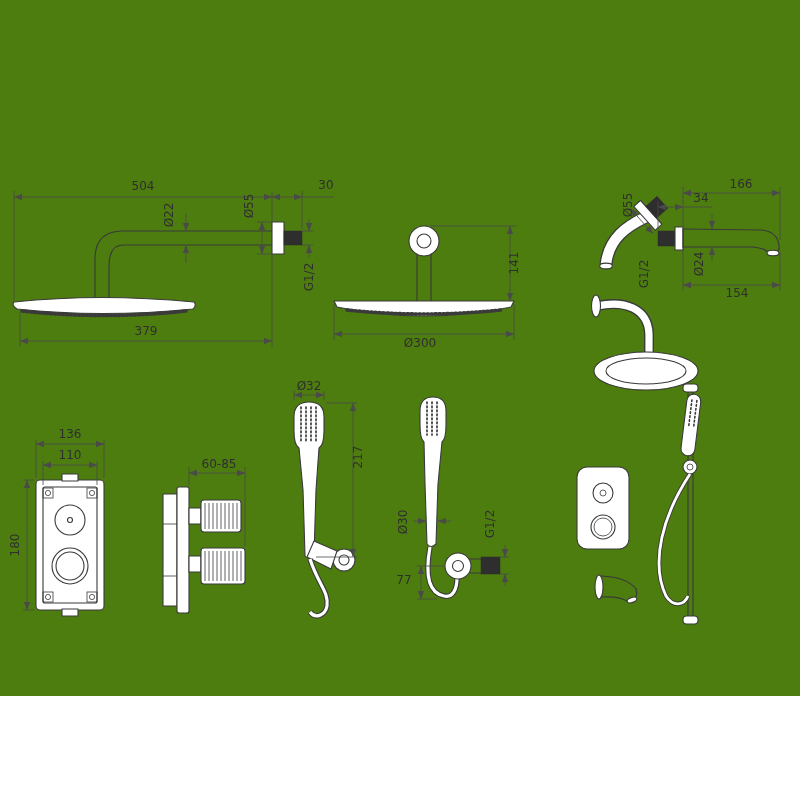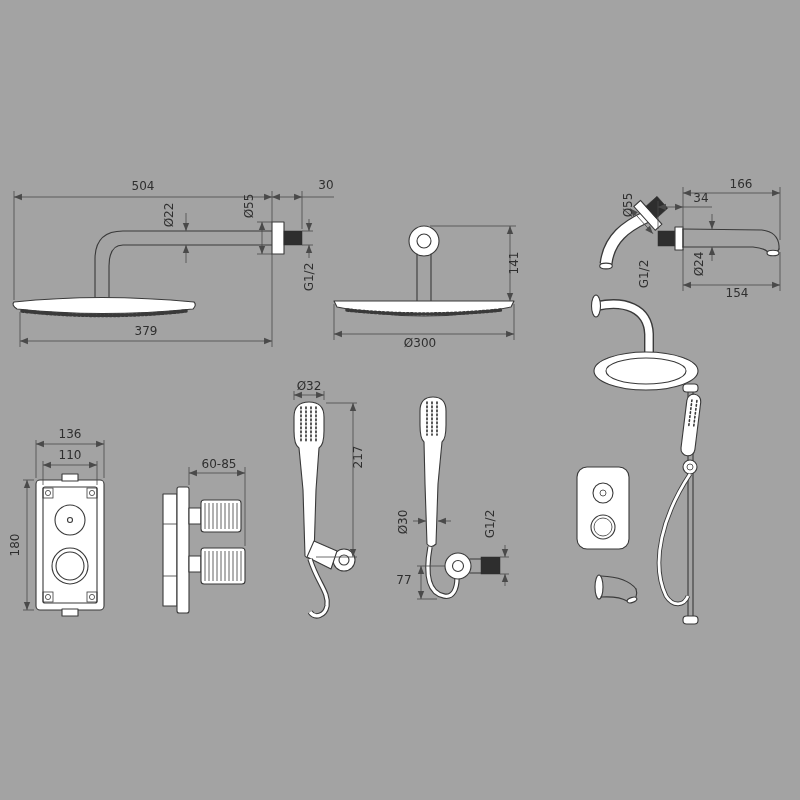--- a/index.html
+++ b/index.html
@@ -1,16 +1,16 @@
 <!DOCTYPE html>
 <html><head>
 <meta charset="utf-8">
 <style>
   html,body{margin:0;padding:0;background:#ffffff;}
-  .stage{width:800px;height:800px;background:#a3a3a3;position:relative;overflow:hidden;
+  .stage{width:800px;height:696px;background:#4d7c0f;position:relative;overflow:hidden;
          font-family:"DejaVu Sans", sans-serif;}
   .ln{fill:none;stroke:#3a3a3a;stroke-width:1.1;stroke-linecap:round;stroke-linejoin:round;}
   .lnf{fill:#ffffff;stroke:#3a3a3a;stroke-width:1.1;stroke-linejoin:round;}
   .thin{fill:none;stroke:#3a3a3a;stroke-width:0.8;}
   .dark{fill:#2e2e2e;stroke:#2e2e2e;stroke-width:0.5;}
   .dim{fill:none;stroke:#4a4a4a;stroke-width:0.8;}
   .dots{fill:none;stroke:#3a3a3a;stroke-linecap:round;stroke-dasharray:1.6 2.4;}
   .tube{fill:none;stroke:#3a3a3a;stroke-linecap:butt;}
   .core{fill:none;stroke:#ffffff;stroke-linecap:butt;}
   .dtxt{font-size:12px;fill:#2f2f2f;text-anchor:middle;}

